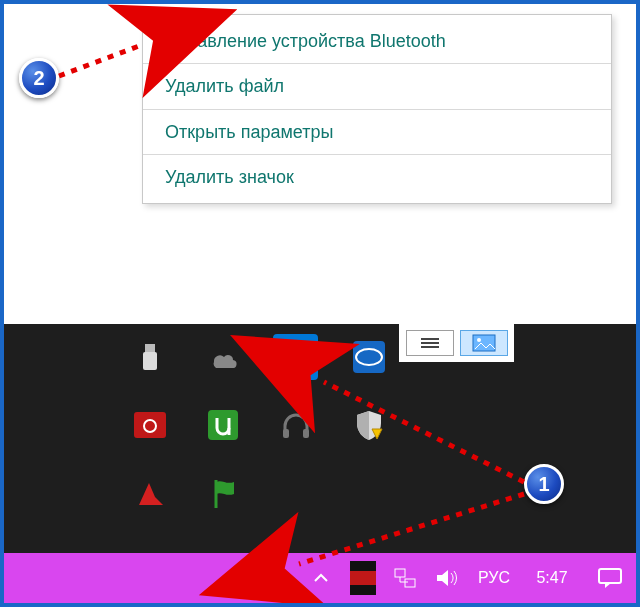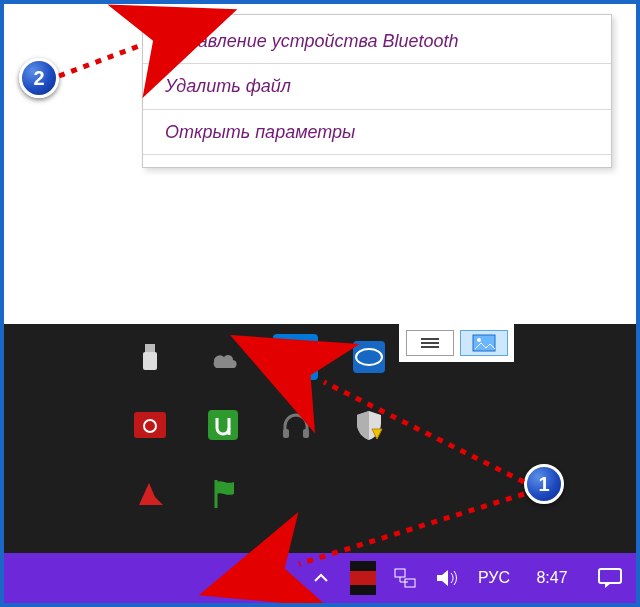--- a/index.html
+++ b/index.html
@@ -23,24 +23,23 @@
     position:absolute;
     top:10px; left:138px;
     width:470px;
     background:#fff;
     border:1px solid #c8c8c8;
     box-shadow:3px 3px 6px rgba(0,0,0,0.15);
     padding:8px 0;
   }
   .cm-item {
     padding:6px 22px 6px 22px;
-    color:#701a75;
+    color:#0f766e;
     line-height:1.35;
     white-space:nowrap;
-    font-style:italic;
   }
   .cm-item.bold { font-weight:700; }
   .cm-sep {
     border-top:1px solid #d9d9d9;
     margin:4px 0;
   }
   .dark-area {
     position:absolute;
     left:0; right:0; top:320px; bottom:0;
     background:#1e1e1e;
@@ -63,21 +62,21 @@
     top:0; left:395px;
     width:115px; height:38px;
     background:#fff;
     display:flex; align-items:center; justify-content:center; gap:6px;
   }
   .sb { width:48px; height:26px; border:1px solid #9e9e9e; display:flex; align-items:center; justify-content:center;}
   .sb.sel { background:#cde7ff; border-color:#5aa7e6;}
   .taskbar {
     position:absolute;
     left:0; right:0; bottom:0; height:50px;
-    background:#6d28d9;
+    background:#d946ef;
     display:flex; align-items:center;
     color:#fff;
     font-size:16px;
   }
   .tb-spacer { flex:1; }
   .tb-icon { width:42px; display:flex; align-items:center; justify-content:center; height:100%; }
   .tb-lang { width:52px; text-align:center; }
   .tb-clock { width:64px; text-align:center; }
 
   
@@ -107,20 +106,21 @@
 
 <div class="upper">
 
   <div class="context-menu">
     <div class="cm-item">Добавление устройства Bluetooth</div>
     <div class="cm-sep"></div>
     <div class="cm-item">Удалить файл</div>
     <div class="cm-sep"></div>
     <div class="cm-item">Открыть параметры</div>
     <div class="cm-sep"></div>
+    <div class="cm-item">Удалить значок</div>
   </div>
 </div>
 
 <div class="dark-area">
 
   <div class="side-panel">
     <div class="sb">
       <svg class="icon" width="22" height="14">
           <g stroke="#444" stroke-width="2">
             <line x1="2" y1="3" x2="20" y2="3"></line>
@@ -229,21 +229,21 @@
           <path d="M7 10v5h8" fill="none" stroke="#fff"></path>
         </svg>
     </div>
     <div class="tb-icon">
       <svg class="icon" width="24" height="20">
           <polygon points="2,7 7,7 13,2 13,18 7,13 2,13" fill="#fff"></polygon>
           <path d="M16 5a7 7 0 0 1 0 10M19 3a11 11 0 0 1 0 14" fill="none" stroke="#fff"></path>
         </svg>
     </div>
     <div class="tb-lang">РУС</div>
-    <div class="tb-clock">8:47</div>
+    <div class="tb-clock">5:47</div>
     <div class="tb-icon" style="width:52px">
       <svg class="icon" width="26" height="22">
           <rect x="2" y="2" width="22" height="14" rx="2" fill="none" stroke="#fff" stroke-width="2"></rect>
           <polygon points="8,16 8,21 14,16" fill="#fff"></polygon>
         </svg>
     </div>
   </div>
 </div>
 
 <div class="step step1">1</div>

